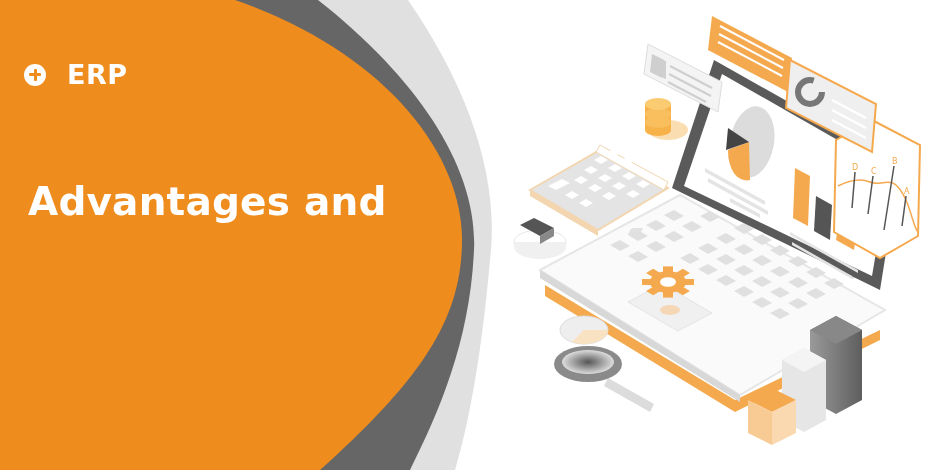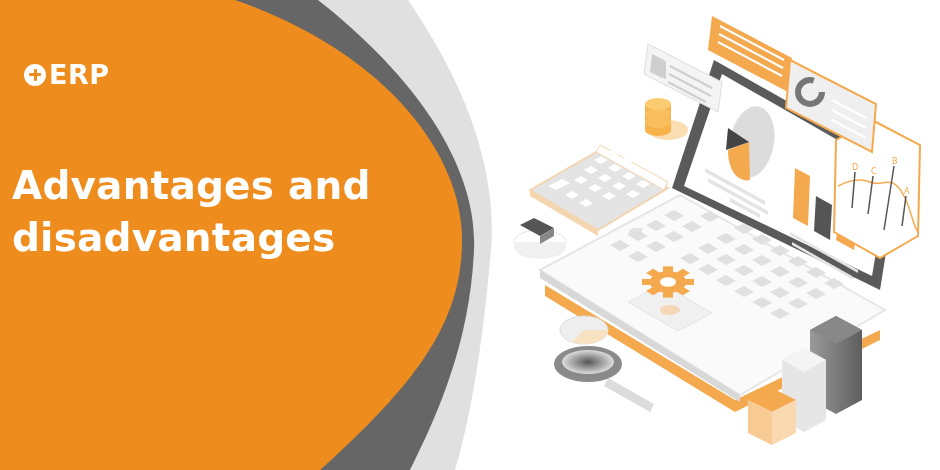--- a/index.html
+++ b/index.html
@@ -4,35 +4,35 @@
 <style>
   html, body { margin: 0; padding: 0; }
   body {
     width: 940px; height: 470px; overflow: hidden; position: relative;
     background: #ffffff;
     font-family: "DejaVu Sans", "Liberation Sans", sans-serif;
   }
   .bg-shapes { position: absolute; left: 0; top: 0; width: 940px; height: 470px; }
   .logo {
     position: absolute; left: 24px; top: 61px;
-    display: flex; align-items: center; gap: 3px;
+    display: flex; align-items: center; gap: 21px;
     color: #ffffff;
   }
   .logo-icon {
     width: 22px; height: 22px; border-radius: 50%; background: #ffffff;
     position: relative; display: inline-block;
   }
   .logo-icon::before, .logo-icon::after {
     content: ""; position: absolute; background: #EF8C1E; border-radius: 1px;
   }
   .logo-icon::before { left: 5px; top: 9.5px; width: 12px; height: 3px; }
   .logo-icon::after { left: 9.5px; top: 5px; width: 3px; height: 12px; }
   .logo-text { font-weight: bold; font-size: 27px; letter-spacing: 0.5px; line-height: 1; }
   .headline {
-    position: absolute; left: 12px; top: 160px; margin: 0;
+    position: absolute; left: 12px; top: 160px; margin: 16px;
     color: #ffffff; font-weight: bold; font-size: 39px; line-height: 52px;
     letter-spacing: 0.2px;
   }
   .headline span { display: block; white-space: nowrap; }
   .illustration { position: absolute; left: 500px; top: 0; width: 440px; height: 470px; }
 </style>
 </head>
 <body>
 
 <svg class="bg-shapes" viewBox="0 0 940 470" xmlns="http://www.w3.org/2000/svg">
@@ -44,21 +44,20 @@
   <path d="M0,0 L235,0 C380,50 462,150 462,240 C462,320 420,380 320,470 L0,470 Z" fill="#EF8C1E"></path>
 </svg>
 
 <div class="logo">
   <span class="logo-icon"></span>
   <span class="logo-text">ERP</span>
 </div>
 
 <h1 class="headline">
   <span>Advantages and</span>
-  <span>disadvantages</span>
 </h1>
 
 <svg class="illustration" viewBox="500 0 440 470" xmlns="http://www.w3.org/2000/svg">
   <defs>
     <linearGradient id="gBlock" x1="0" x2="1">
       <stop offset="0" stop-color="#9a9a9a"></stop>
         <stop offset="1" stop-color="#5e5e5e"></stop>
     </linearGradient>
     <radialGradient id="gLens" cx="0.5" cy="0.5" r="0.5">
       <stop offset="0" stop-color="#555"></stop>

